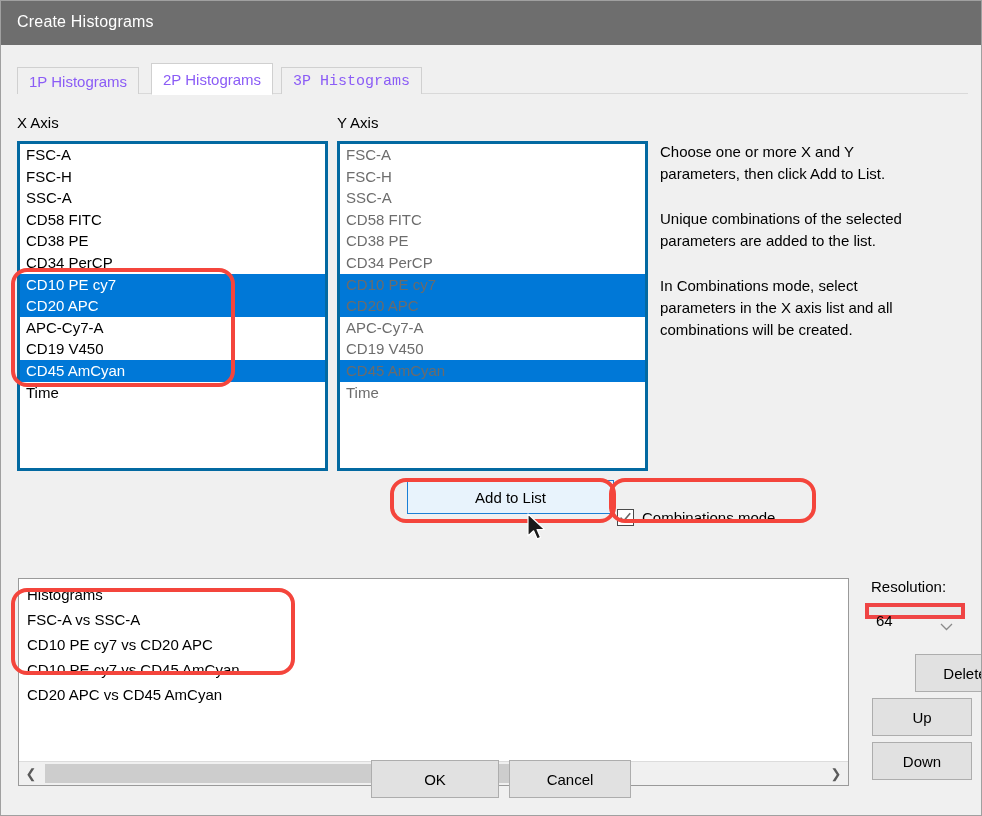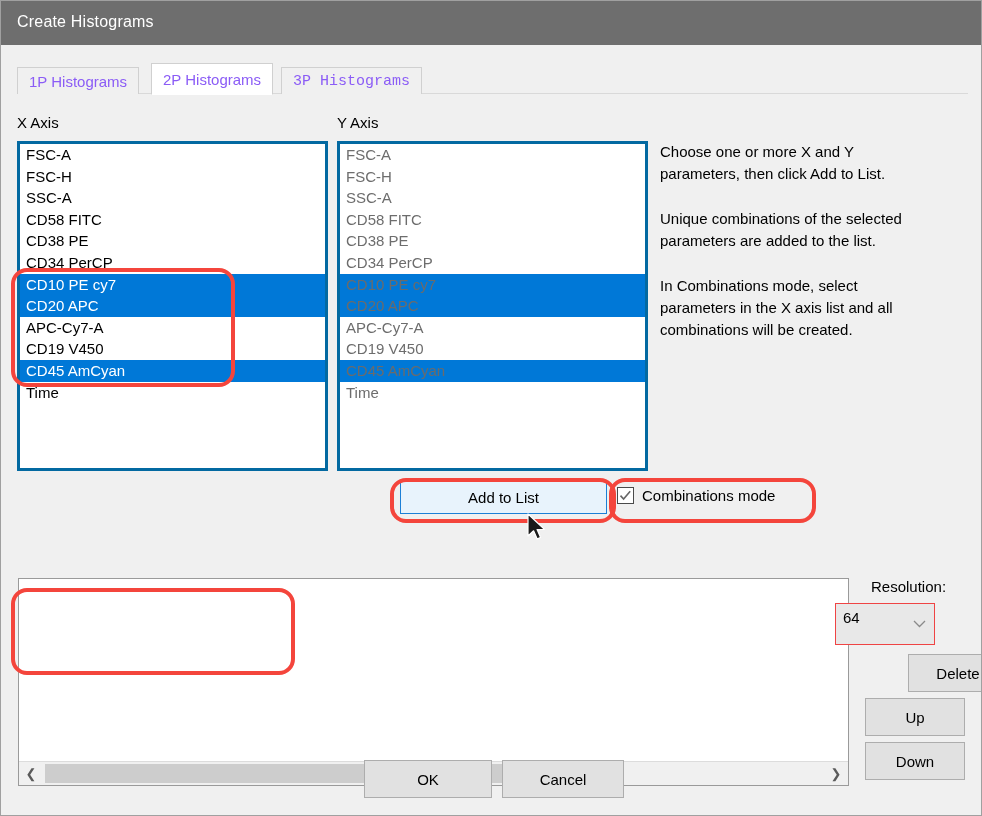--- a/index.html
+++ b/index.html
@@ -133,20 +133,21 @@
     position: absolute;
     background: #e1e1e1;
     border: 1px solid #adadad;
     box-sizing: border-box;
     font-size: 15px;
     color: #000000;
     text-align: center;
     cursor: default;
     font-family: "Liberation Sans", sans-serif;
     padding: 0;
+    margin-left: 7px;
   }
   .btn.hover {
     background: #e8f3fc;
     border: 1px solid #1c7fd6;
   }
   
   .checkwrap {
     position: absolute;
     display: flex;
     align-items: center;
@@ -219,25 +220,25 @@
   
   .res-label {
     position: absolute;
     left: 869px; top: 533px;
     font-size: 15px;
     color: #000000;
     white-space: nowrap;
   }
   .combo {
     position: absolute;
-    left: 833px; top: 558px;
+    left: 863px; top: 558px;
     width: 100px;
-    height: 42px;
+    height: 16px;
     background: #e8e8e8;
-    border: 1px solid #ef4444;
+    border: 4px solid #ef4444;
     box-sizing: border-box;
     cursor: default;
   }
   .combo-val {
     position: absolute;
     left: 7px; top: 5px;
     font-size: 15px;
     color: #000000;
   }
   .combo-arrow {
@@ -313,30 +314,37 @@
     <div class="helptext" style="left:658px; top:163px; width:300px;">Unique combinations of the selected
 parameters are added to the list.</div>
     <div class="helptext" style="left:658px; top:96px; width:300px;">Choose one or more X and Y
 parameters, then click Add to List.</div>
     <div class="helptext" style="left:658px; top:230px; width:300px;">In Combinations mode, select
 parameters in the X axis list and all
 combinations will be created.</div>
 
     <button class="btn hover" style="left:398px; top:435px; width:207px; height:34px;">Add to List</button>
 
-    <div class="checkwrap" style="left:615px; top:442px;">
+    <div class="checkwrap" style="left:615px; top:464px;">
       <span class="checkbox">
         <svg width="13" height="13" viewBox="0 0 13 13">
           <path d="M1.5 6.6 L4.6 10 L11.2 2.2" fill="none" stroke="#666666" stroke-width="1.6"></path>
         </svg>
       </span>
       <span class="checklabel">Combinations mode</span>
     </div>
 
     <div class="histbox">
+      <div id="hist-rows" style="position:absolute; left:0; top:3px; width:829px;">
+          <div class="histrow">Histograms</div>
+          <div class="histrow">FSC-A vs SSC-A</div>
+          <div class="histrow">CD10 PE cy7 vs CD20 APC</div>
+          <div class="histrow">CD10 PE cy7 vs CD45 AmCyan</div>
+          <div class="histrow">CD20 APC vs CD45 AmCyan</div>
+        </div>
       <div class="hscroll">
         <div class="hs-arrow" style="left:0px;">❮</div>
         <div class="hs-thumb"></div>
         <div class="hs-arrow" style="right:0px;">❯</div>
       </div>
     </div>
 
     <div class="res-label">Resolution:</div>
     <div class="combo">
       <span class="combo-val">64</span>

